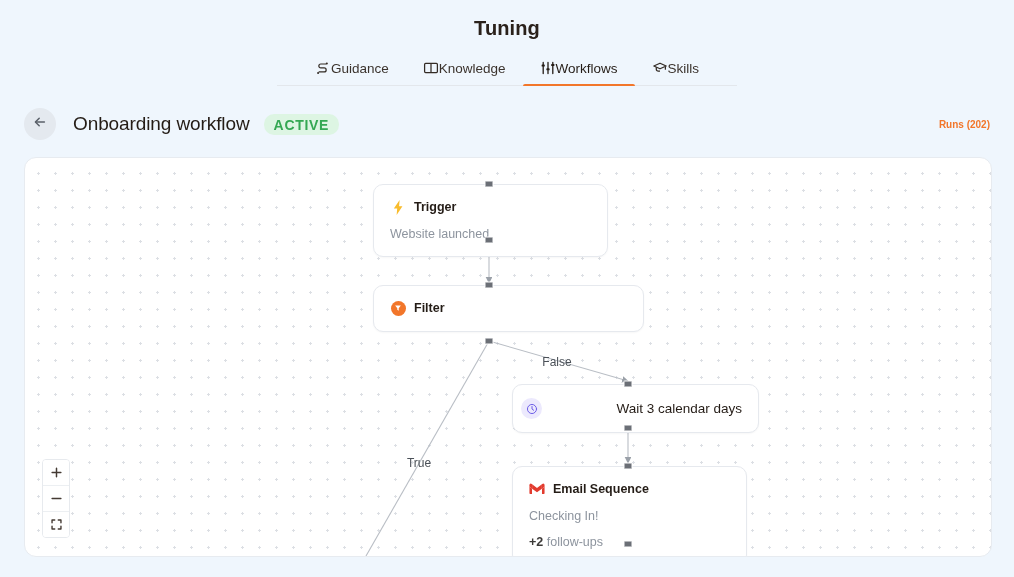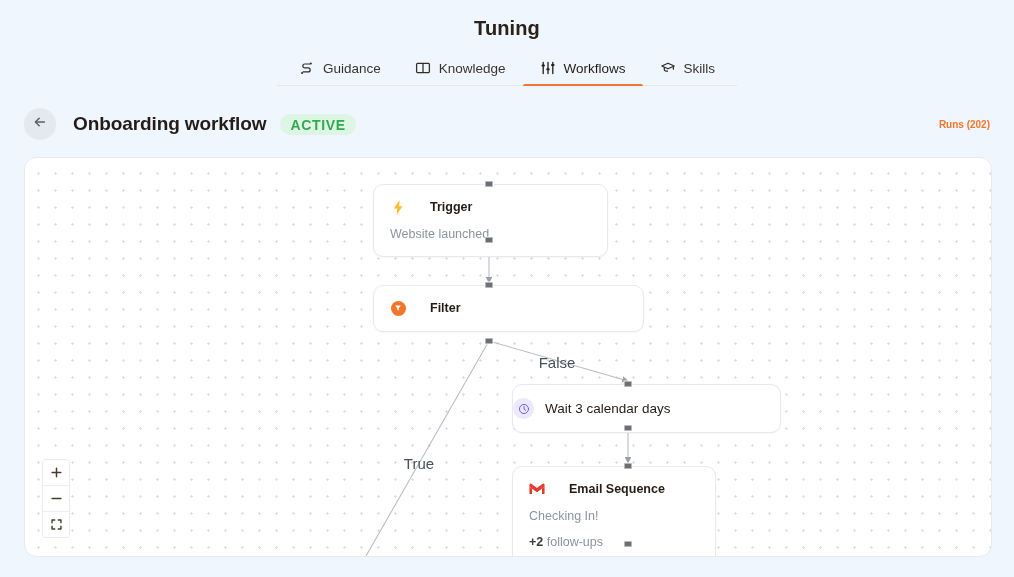--- a/index.html
+++ b/index.html
@@ -38,21 +38,21 @@
     position: absolute;
     left: 277px;
     right: 277px;
     bottom: 0;
     height: 1px;
     background: #e3e7ec;
   }
   .tab {
     display: flex;
     align-items: center;
-    gap: 8px;
+    gap: 0;
     padding: 6px 17px 10px 17px;
     font-size: 13.5px;
     color: #3b332d;
     position: relative;
     cursor: pointer;
   }
   .tab .tab-ico {
     display: inline-flex;
     width: 16px;
     height: 16px;
@@ -86,21 +86,21 @@
     border-radius: 50%;
     background: #e4e9ef;
     display: flex;
     align-items: center;
     justify-content: center;
     cursor: pointer;
     flex: none;
   }
   .wf-title {
     font-size: 19px;
-    font-weight: bold;
+    font-weight: normal;
     margin-left: 17px;
     color: #241c16;
     letter-spacing: -.1px;
   }
   .badge-active {
     margin-left: 14px;
     background: #ddf5e3;
     color: #34a853;
     font-size: 14px;
     font-weight: bold;
@@ -146,21 +146,21 @@
     position: absolute;
     background: #fff;
     border: 1px solid #e6e9ee;
     border-radius: 10px;
     box-sizing: border-box;
     box-shadow: 0 1px 2px rgba(18,24,40,.035);
   }
   .node-head {
     display: flex;
     align-items: center;
-    gap: 24px;
+    gap: 8px;
     font-size: 12.5px;
     font-weight: bold;
     color: #241c16;
   }
   .node-sub {
     font-size: 12.5px;
     color: #8d949e;
     margin-top: 12px;
   }
   .node-sub b {
@@ -171,22 +171,22 @@
     width: 16px;
     height: 16px;
     display: inline-flex;
     align-items: center;
     justify-content: center;
     flex: none;
   }
 
   .node-trigger { left: 348px; top: 26px; width: 235px; padding: 14px 16px 15px 16px; }
   .node-filter  { left: 348px; top: 127px; width: 271px; padding: 14px 16px 15px 16px; }
-  .node-wait    { left: 487px; top: 226px; width: 269px; padding: 13px 16px 13px 0; display:flex; align-items:center; }
-  .node-email   { left: 487px; top: 308px; width: 204px; padding: 14px 16px 15px 16px; }
+  .node-wait    { left: 487px; top: 226px; width: 247px; padding: 13px 16px 13px 8px; display:flex; align-items:center;justify-content:space-between; }
+  .node-email   { left: 487px; top: 308px; width: 235px; padding: 14px 16px 15px 16px; }
 
   .wait-badge {
     width: 21px; height: 21px;
     border-radius: 50%;
     background: #ece9fd;
     display: flex; align-items: center; justify-content: center;
     flex: none;
     margin-right: 11px;
   }
   .wait-label { font-size: 13.5px; color: #241c16; }
@@ -204,21 +204,21 @@
     width: 7px; height: 5px;
     background: #6b6f76;
     border: 1px solid #fff;
     border-radius: 1px;
     transform: translate(-50%, -50%);
     z-index: 4;
   }
 
   .edge-label {
     position: absolute;
-    font-size: 15px;
+    font-size: 12px;
     color: #4c5man;
     color: #4b5158;
     background: transparent;
     transform: translate(-50%, -50%);
     white-space: nowrap;
   }
 
   
   .zoom-controls {
     position: absolute;

